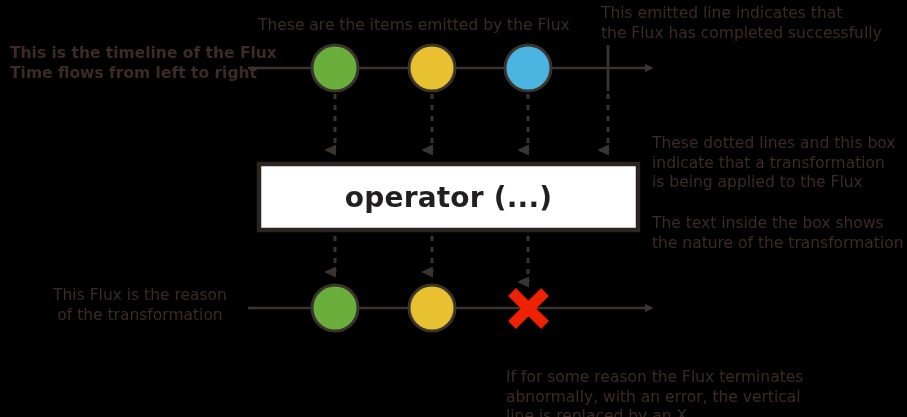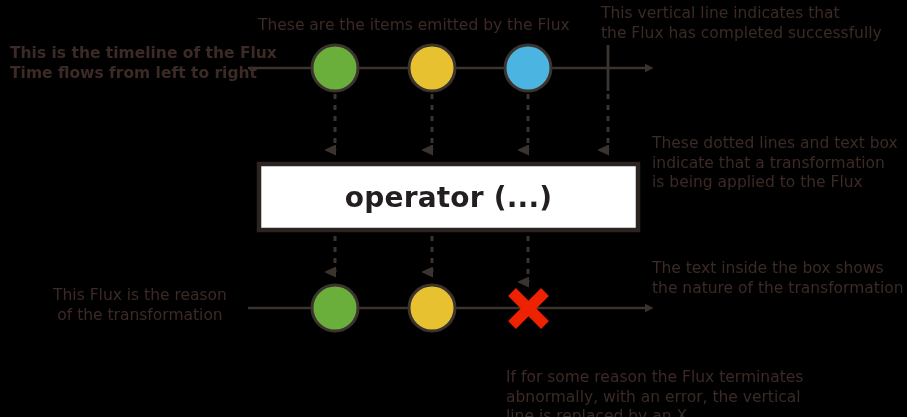--- a/index.html
+++ b/index.html
@@ -33,21 +33,21 @@
     font-size: 15.5px;
     line-height: 19.5px;
     white-space: pre;
     letter-spacing: 0px;
   }
 
   #annot-timeline      { left: 10px;   top: 44px;  width: 238px; text-align: center; font-weight: bold; }
   #annot-items         { left: 258px; top: 16px;  width: 334px; text-align: left; }
   #annot-complete      { left: 601px; top: 4px;   width: 300px; text-align: left; }
   #annot-transform     { left: 652px; top: 134px; width: 252px; text-align: left; }
-  #annot-boxtext       { left: 652px; top: 214px; width: 252px; text-align: left; margin-top: 45px; }
+  #annot-boxtext       { left: 652px; top: 214px; width: 252px; text-align: left; }
   #annot-result        { left: 52px;  top: 286px; width: 176px; text-align: center; }
   #annot-error         { left: 506px; top: 368px; width: 300px; text-align: left; }
 
   .op-label {
     position: absolute;
     left: 257px;
     top: 162px;
     width: 383px;
     height: 70px;
     display: flex;
@@ -114,24 +114,24 @@
     </g>
   </svg>
 
   <div class="op-label">operator (...)</div>
 
   <div class="annot" id="annot-timeline">This is the timeline of the Flux
 Time flows from left to right</div>
 
   <div class="annot" id="annot-items">These are the items emitted by the Flux</div>
 
-  <div class="annot" id="annot-complete">This vertical line indicates that
+  <div class="annot" id="annot-complete">This emitted line indicates that
 the Flux has completed successfully</div>
 
-  <div class="annot" id="annot-transform">These dotted lines and text box
+  <div class="annot" id="annot-transform">These dotted lines and this box
 indicate that a transformation
 is being applied to the Flux</div>
 
   <div class="annot" id="annot-boxtext">The text inside the box shows
 the nature of the transformation</div>
 
   <div class="annot" id="annot-result">This Flux is the reason
 of the transformation</div>
 
   <div class="annot" id="annot-error">If for some reason the Flux terminates

